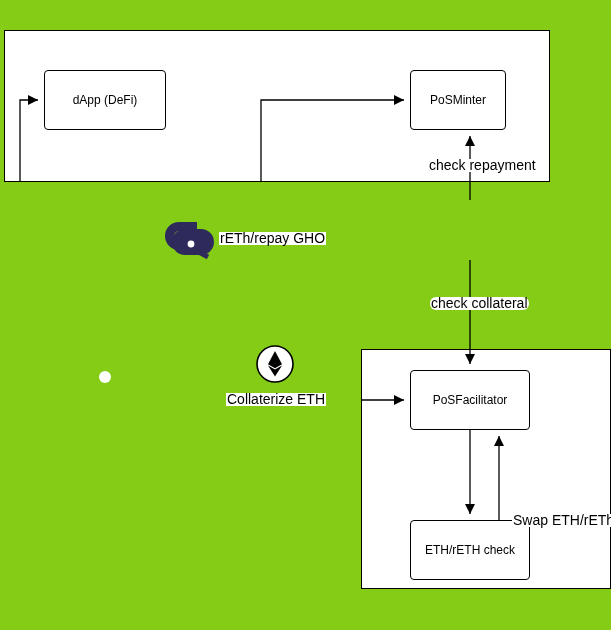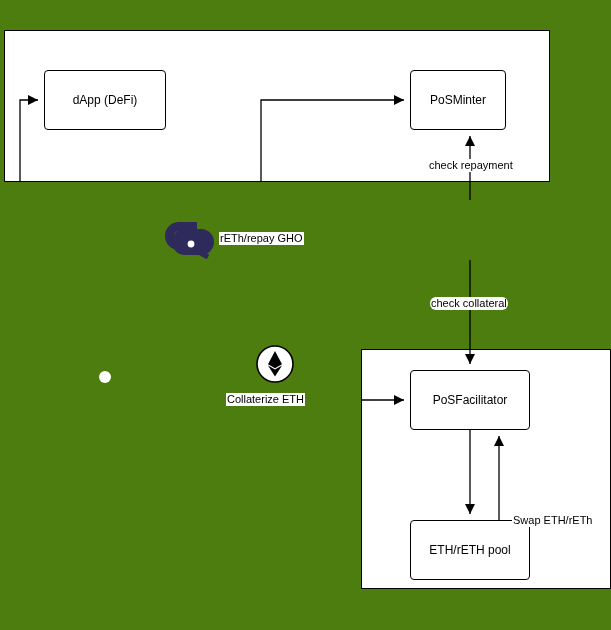--- a/index.html
+++ b/index.html
@@ -4,21 +4,21 @@
 <style>
   html, body {
     margin: 0;
     padding: 0;
     background: #000000;
   }
   #canvas {
     position: relative;
     width: 611px;
     height: 630px;
-    background: #4d7c0f;
+    background: #84cc16;
     font-family: "Liberation Sans", sans-serif;
     overflow: hidden;
   }
   .group-box {
     position: absolute;
     background: #ffffff;
     border: 1px solid #000000;
     box-sizing: border-box;
   }
   .node {
@@ -31,21 +31,21 @@
     align-items: center;
     justify-content: center;
     font-size: 12px;
     color: #000000;
     text-align: center;
   }
   .edge-label {
     position: absolute;
     background: #ffffff;
     color: #000000;
-    font-size: 11px;
+    font-size: 14px;
     line-height: 13px;
     white-space: nowrap;
     padding: 0 1px;
     box-sizing: border-box;
   }
   svg.lines {
     position: absolute;
     left: 0;
     top: 0;
     width: 611px;
@@ -100,21 +100,21 @@
   <div class="node" style="left:410px; top:70px; width:96px; height:60px;">
     <span>PoSMinter</span>
   </div>
 
 
   <div class="node" style="left:410px; top:370px; width:120px; height:60px;align-items:center;">
     <span>PoSFacilitator</span>
   </div>
 
   <div class="node" style="left:410px; top:520px; width:120px; height:60px;">
-    <span>ETH/rETH pool</span>
+    <span>ETH/rETH check</span>
   </div>
 
   <div class="edge-label" style="left:219px; top:232px;">rETh/repay GHO</div>
 
   <div class="edge-label" style="left:428px; top:159px;">check repayment</div>
 
   <div class="edge-label" style="left:430px; top:297px;border-radius:6px;">check collateral</div>
 
   <div class="edge-label" style="left:226px; top:393px;">Collaterize ETH</div>
 

